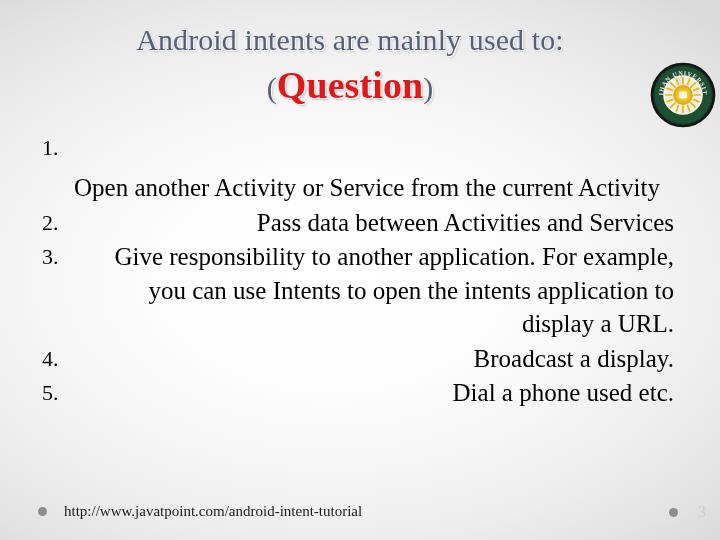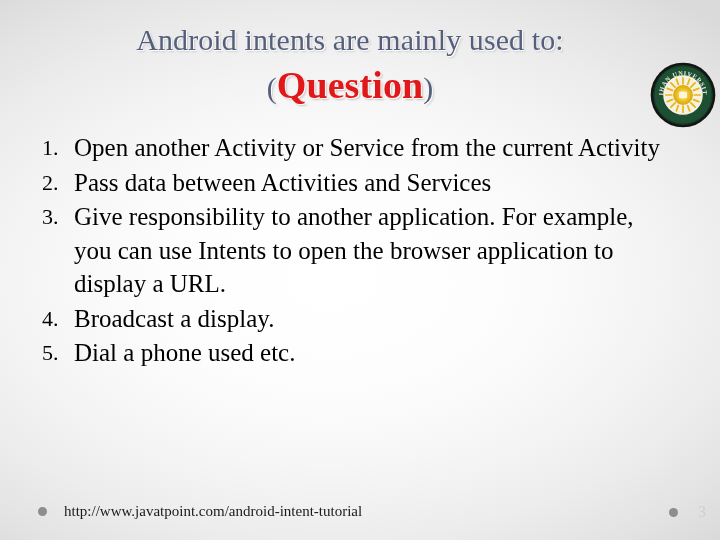--- a/index.html
+++ b/index.html
@@ -96,26 +96,27 @@
     font-size: 22px;
     color: #000000;
     line-height: 33.5px;
   }
   .list-text {
     flex: 1 1 auto;
     font-family: "Liberation Serif", "DejaVu Serif", serif;
     font-size: 25px;
     color: #000000;
     line-height: 33.5px;
-    text-align: left;
+    text-align: right;
     hyphens: none;
   }
   .list-text.justified {
     text-align: justify;
     text-align-last: left;
+    margin-top: 40px;
   }
 
   
   #footer-left {
     position: absolute;
     left: 38px;
     top: 503px;
     display: flex;
     align-items: center;
   }
@@ -216,21 +217,21 @@
       <div class="list-text justified">Open another Activity or Service from the current Activity</div>
     </div>
 
     <div class="list-row">
       <div class="list-num">2.</div>
       <div class="list-text">Pass data between Activities and Services</div>
     </div>
 
     <div class="list-row">
       <div class="list-num">3.</div>
-      <div class="list-text">Give responsibility to another application. For example, you can use Intents to open the browser application to display a URL.</div>
+      <div class="list-text">Give responsibility to another application. For example, you can use Intents to open the intents application to display a URL.</div>
     </div>
 
     <div class="list-row">
       <div class="list-num">4.</div>
       <div class="list-text">Broadcast a display.</div>
     </div>
 
     <div class="list-row">
       <div class="list-num">5.</div>
       <div class="list-text">Dial a phone used etc.</div>

